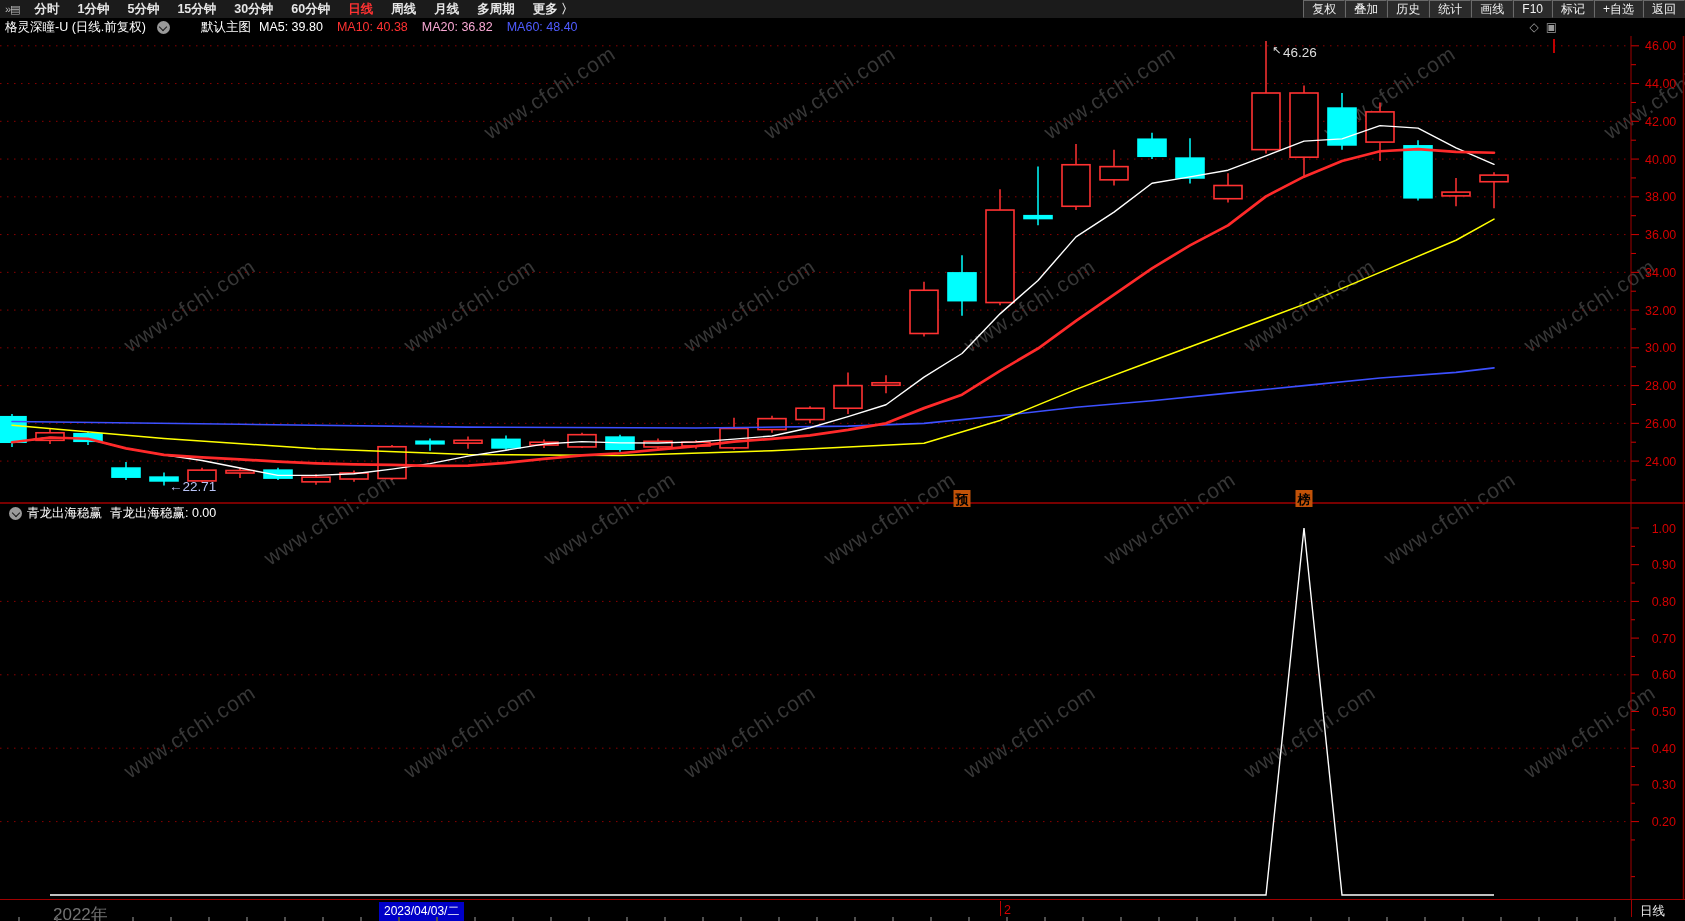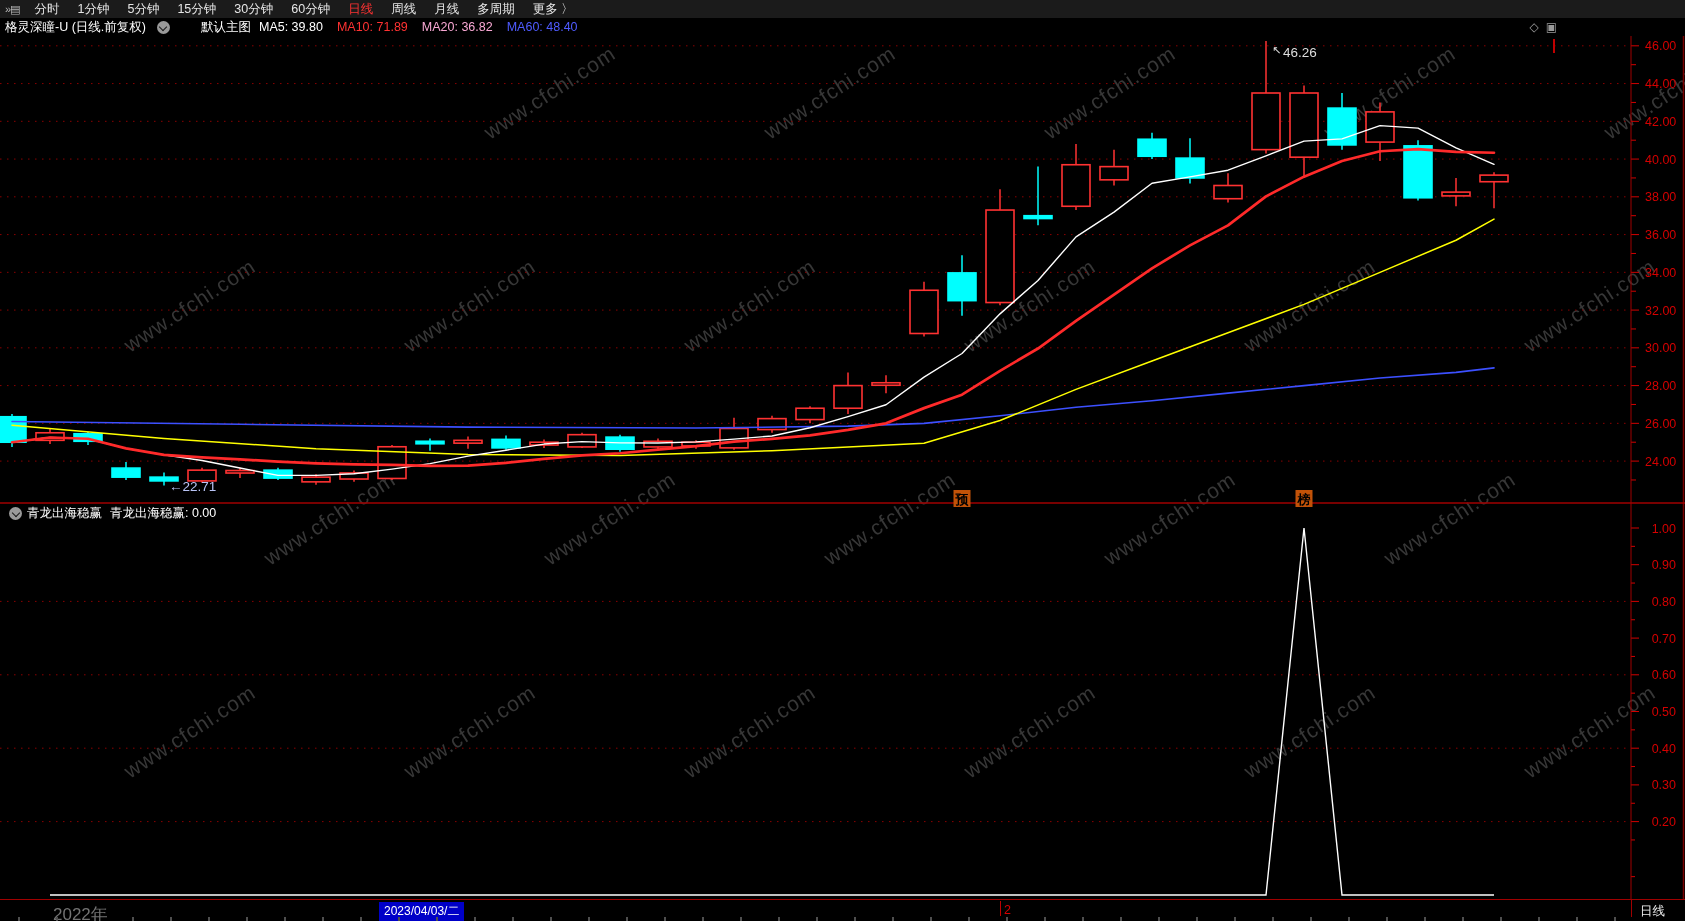--- a/index.html
+++ b/index.html
@@ -2,21 +2,21 @@
 <html><head>
 <meta charset="utf-8">
 <style>
   html,body{margin:0;padding:0;background:#000;}
   .app{position:relative;width:1685px;height:921px;background:#000;overflow:hidden;
        font-family:"Liberation Sans","DejaVu Sans",sans-serif;-webkit-font-smoothing:none;}
   
   .toolbar{position:absolute;left:0;top:0;width:1685px;height:18px;background:#1b1b1b;
            border-bottom:1px solid #3a3a3a;display:flex;align-items:center;font-size:12.5px;color:#e6e6e6;}
   .tb-icon{padding:0 6px 0 5px;color:#b8b8b8;font-size:11px;letter-spacing:-1px;cursor:pointer;}
-  .tb-left{display:flex;align-items:center;height:100%;}
+  .tb-left{display:flex;align-items:center;height:100%;font-weight:bold;}
   .tb-item{padding:0 9px;height:100%;display:flex;align-items:center;cursor:pointer;white-space:nowrap;}
   .tb-item.active{color:#ff3232;}
   .tb-right{position:absolute;right:0;top:0;height:18px;display:flex;}
   .tb-btn{height:16px;margin-top:0px;padding:0 8px;border:1px solid #6a6a6a;border-right-color:#2e2e2e;border-bottom-color:#2e2e2e;
           background:#2b2b2b;color:#f0f0f0;font-size:12px;display:flex;align-items:center;cursor:pointer;white-space:nowrap;}
   
   .infobar{position:absolute;left:0;top:18px;width:1685px;height:18px;background:#000;
            display:flex;align-items:center;font-size:12.5px;color:#fff;}
   .ib-symbol{padding:0 6px 0 5px;white-space:nowrap;}
   .circle-chevron{width:13px;height:13px;border-radius:50%;background:#9a9a9a;position:relative;flex:0 0 auto;margin:0 5px;cursor:pointer;}
@@ -254,29 +254,40 @@
         <div class="tb-item">5分钟</div>
         <div class="tb-item">15分钟</div>
         <div class="tb-item">30分钟</div>
         <div class="tb-item">60分钟</div>
         <div class="tb-item active">日线</div>
         <div class="tb-item">周线</div>
         <div class="tb-item">月线</div>
         <div class="tb-item">多周期</div>
         <div class="tb-item">更多 〉</div>
       </div>
+    <div class="tb-right" id="tb-btns">
+        <div class="tb-btn">复权</div>
+        <div class="tb-btn">叠加</div>
+        <div class="tb-btn">历史</div>
+        <div class="tb-btn">统计</div>
+        <div class="tb-btn">画线</div>
+        <div class="tb-btn">F10</div>
+        <div class="tb-btn">标记</div>
+        <div class="tb-btn">+自选</div>
+        <div class="tb-btn">返回</div>
+      </div>
   </div>
 
   <div class="infobar">
     <span class="ib-symbol">格灵深瞳-U (日线.前复权)</span>
     <span class="circle-chevron"></span>
     <span class="ib-layout">默认主图</span>
     <div class="ib-mas" id="ma-labels">
         <span style="color: rgb(255, 255, 255);">MA5: 39.80</span>
-        <span style="color: rgb(255, 50, 50);">MA10: 71.89</span>
+        <span style="color: rgb(255, 50, 50);">MA10: 40.38</span>
         <span style="color: #f9a8d4;">MA20: 36.82</span>
         <span style="color: rgb(79, 91, 255);">MA60: 48.40</span>
       </div>
     <div class="ib-right" id="ib-icons">
         <span>◇</span>
         <span>▣</span>
       </div>
     <div class="pane-tick"></div>
   </div>
 

